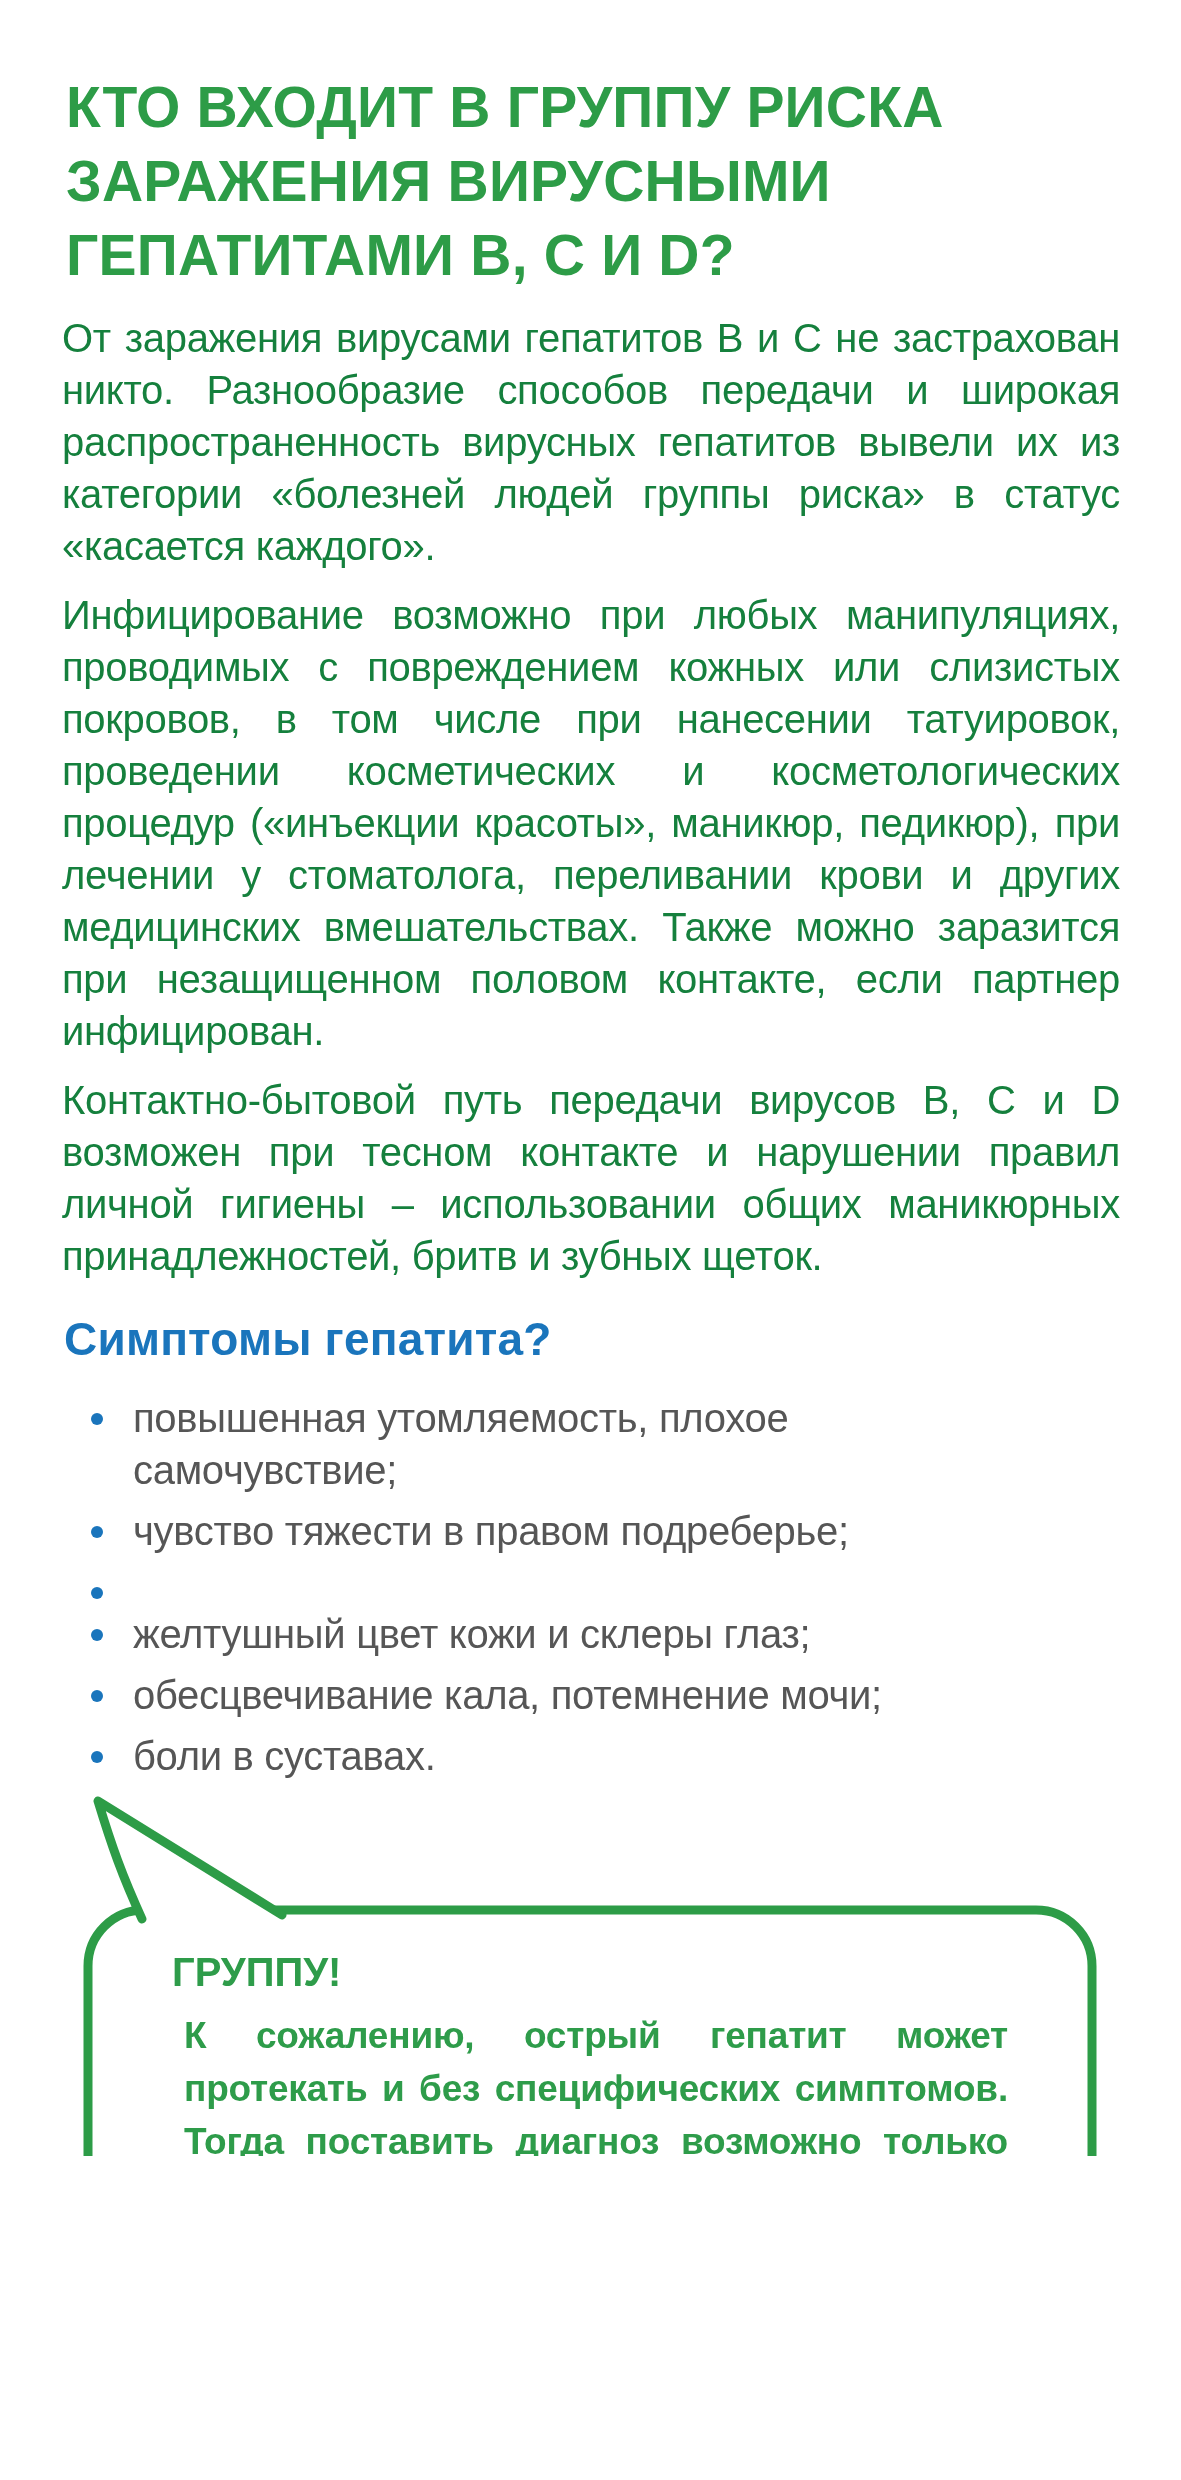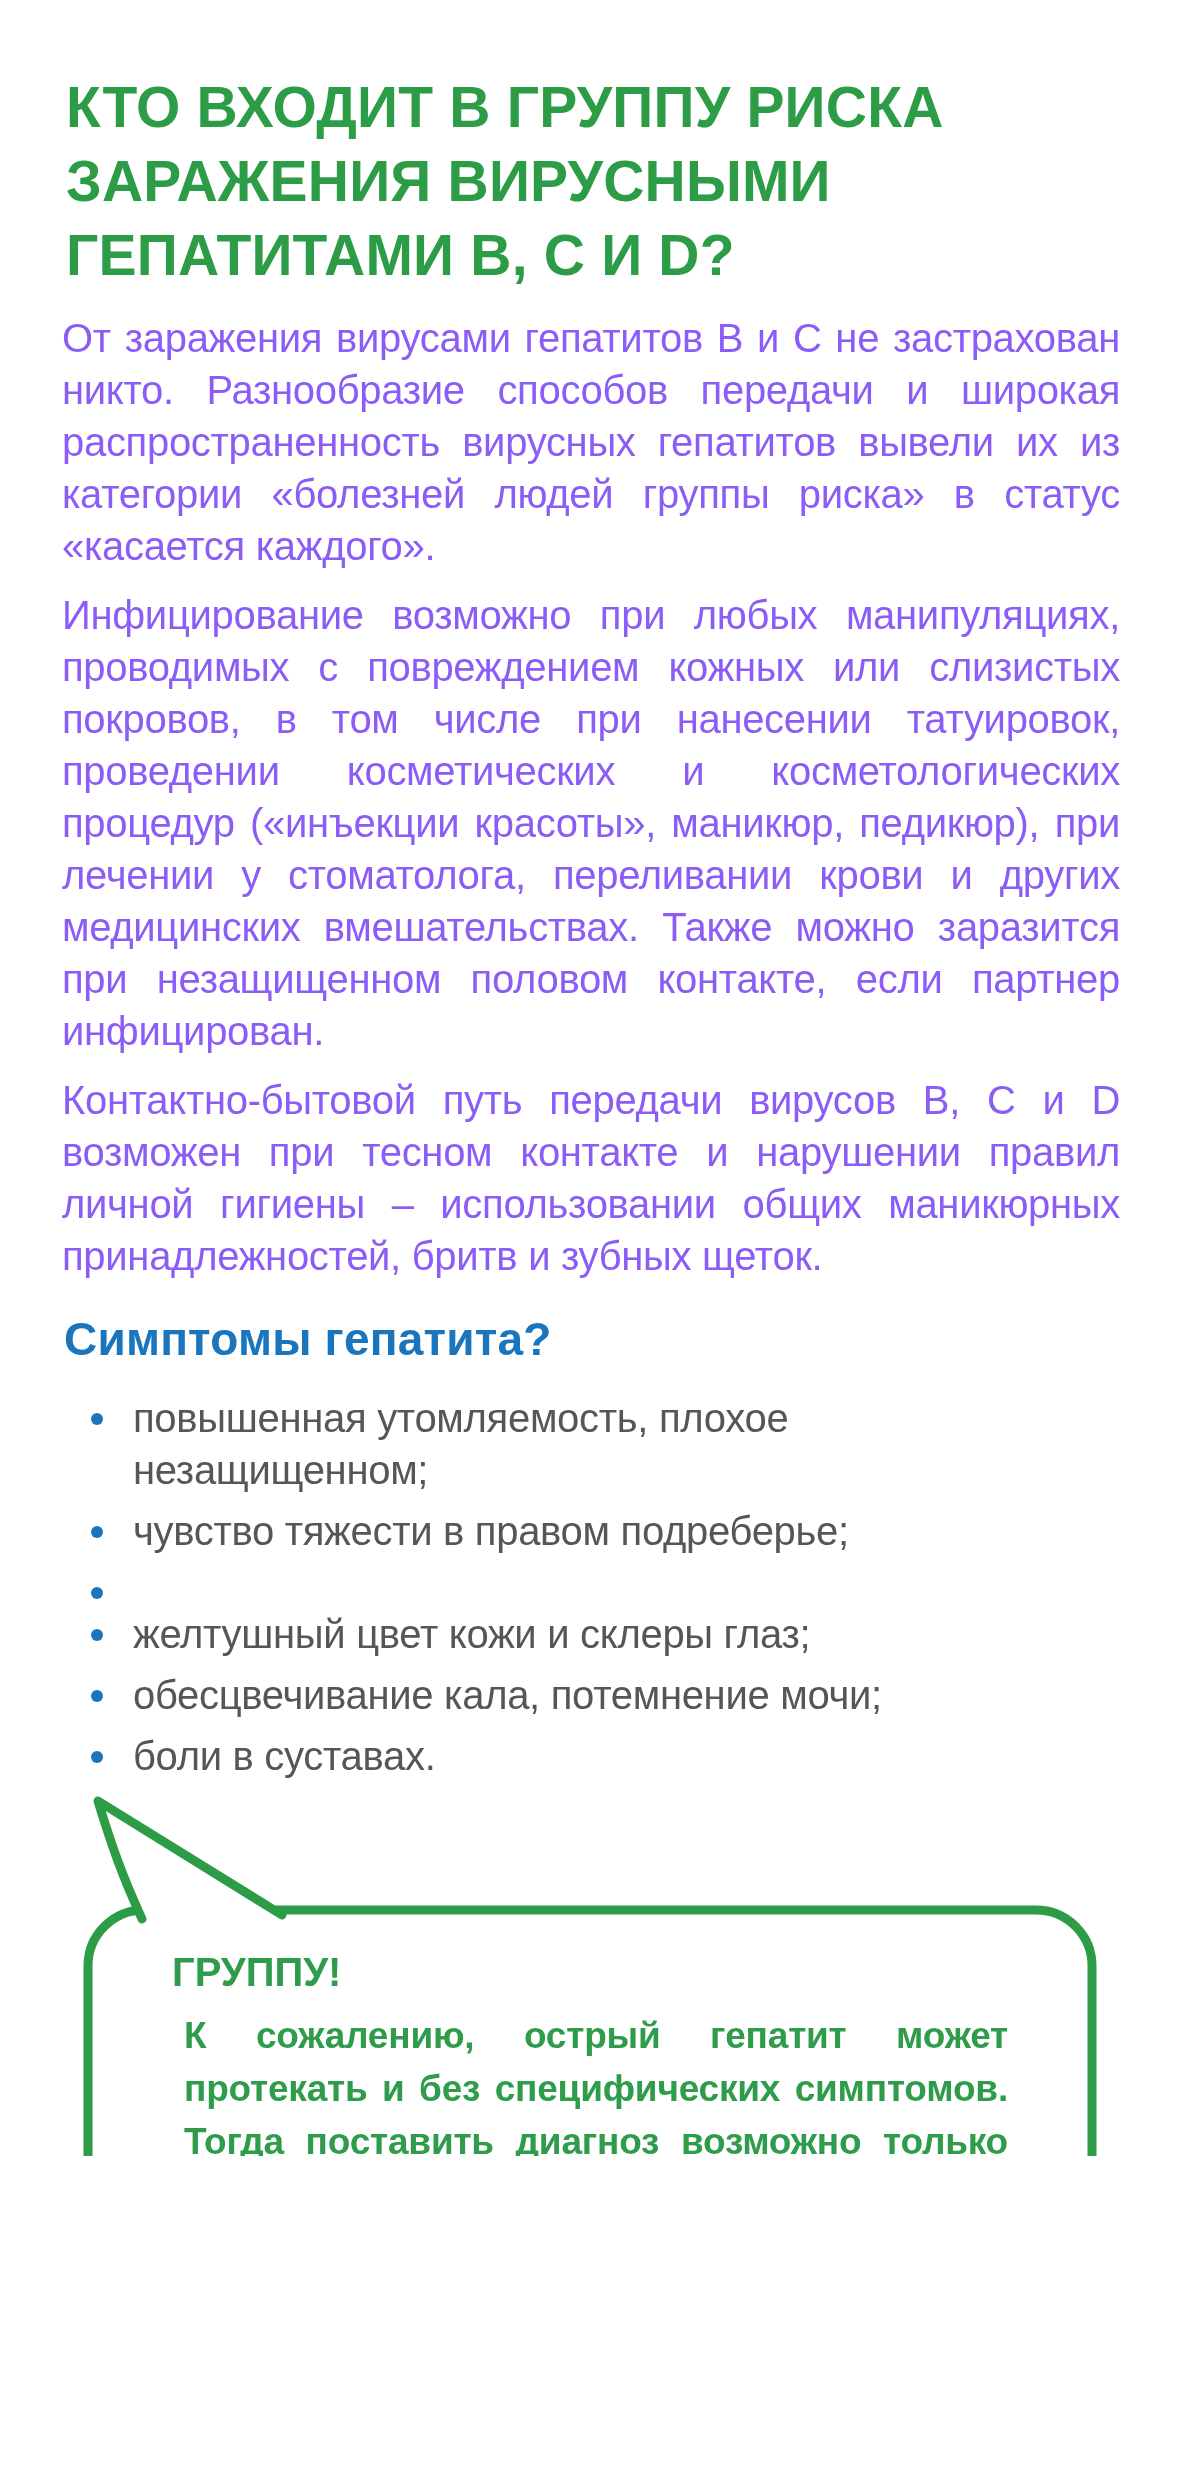--- a/index.html
+++ b/index.html
@@ -16,21 +16,21 @@
   .title{
     margin:70px 0 0 4px;
     color:#2d9c47;
     font-weight:bold;
     font-size:57px;
     line-height:74px;
     letter-spacing:0.2px;
   }
   .para{
     margin:17px 0 0 0;
-    color:#8b5cf6;
+    color:#15803d;
     font-size:40px;
     line-height:52px;
     text-align:justify;
     letter-spacing:-0.3px;
   }
   .para.first{margin-top:20px;}
   .sym-heading{
     margin:30px 0 0 2px;
     color:#1a75bc;
     font-size:46px;
@@ -104,21 +104,21 @@
     <p class="para">Инфицирование возможно при любых манипуляциях, проводимых с повреждением кожных или слизистых покровов, в том числе при нанесении татуировок, проведении косметических и косметологических процедур («инъекции красоты», маникюр, педикюр), при лечении у стоматолога, переливании крови и других медицинских вмешательствах. Также можно заразится при незащищенном половом контакте, если партнер инфицирован.</p>
 
     <p class="para">Контактно-бытовой путь передачи вирусов B, C и D возможен при тесном контакте и нарушении правил личной гигиены – использовании общих маникюрных принадлежностей, бритв и зубных щеток.</p>
 
     <h2 class="sym-heading">Симптомы гепатита?</h2>
 
     <ul class="bullets">
 
         <li>
           <span class="dot"></span>
-          <span class="li-text">повышенная утомляемость, плохое незащищенном;</span>
+          <span class="li-text">повышенная утомляемость, плохое самочувствие;</span>
         </li>
 
         <li>
           <span class="dot"></span>
           <span class="li-text">чувство тяжести в правом подреберье;</span>
         </li>
 
         <li>
           <span class="dot"></span>
         </li>

